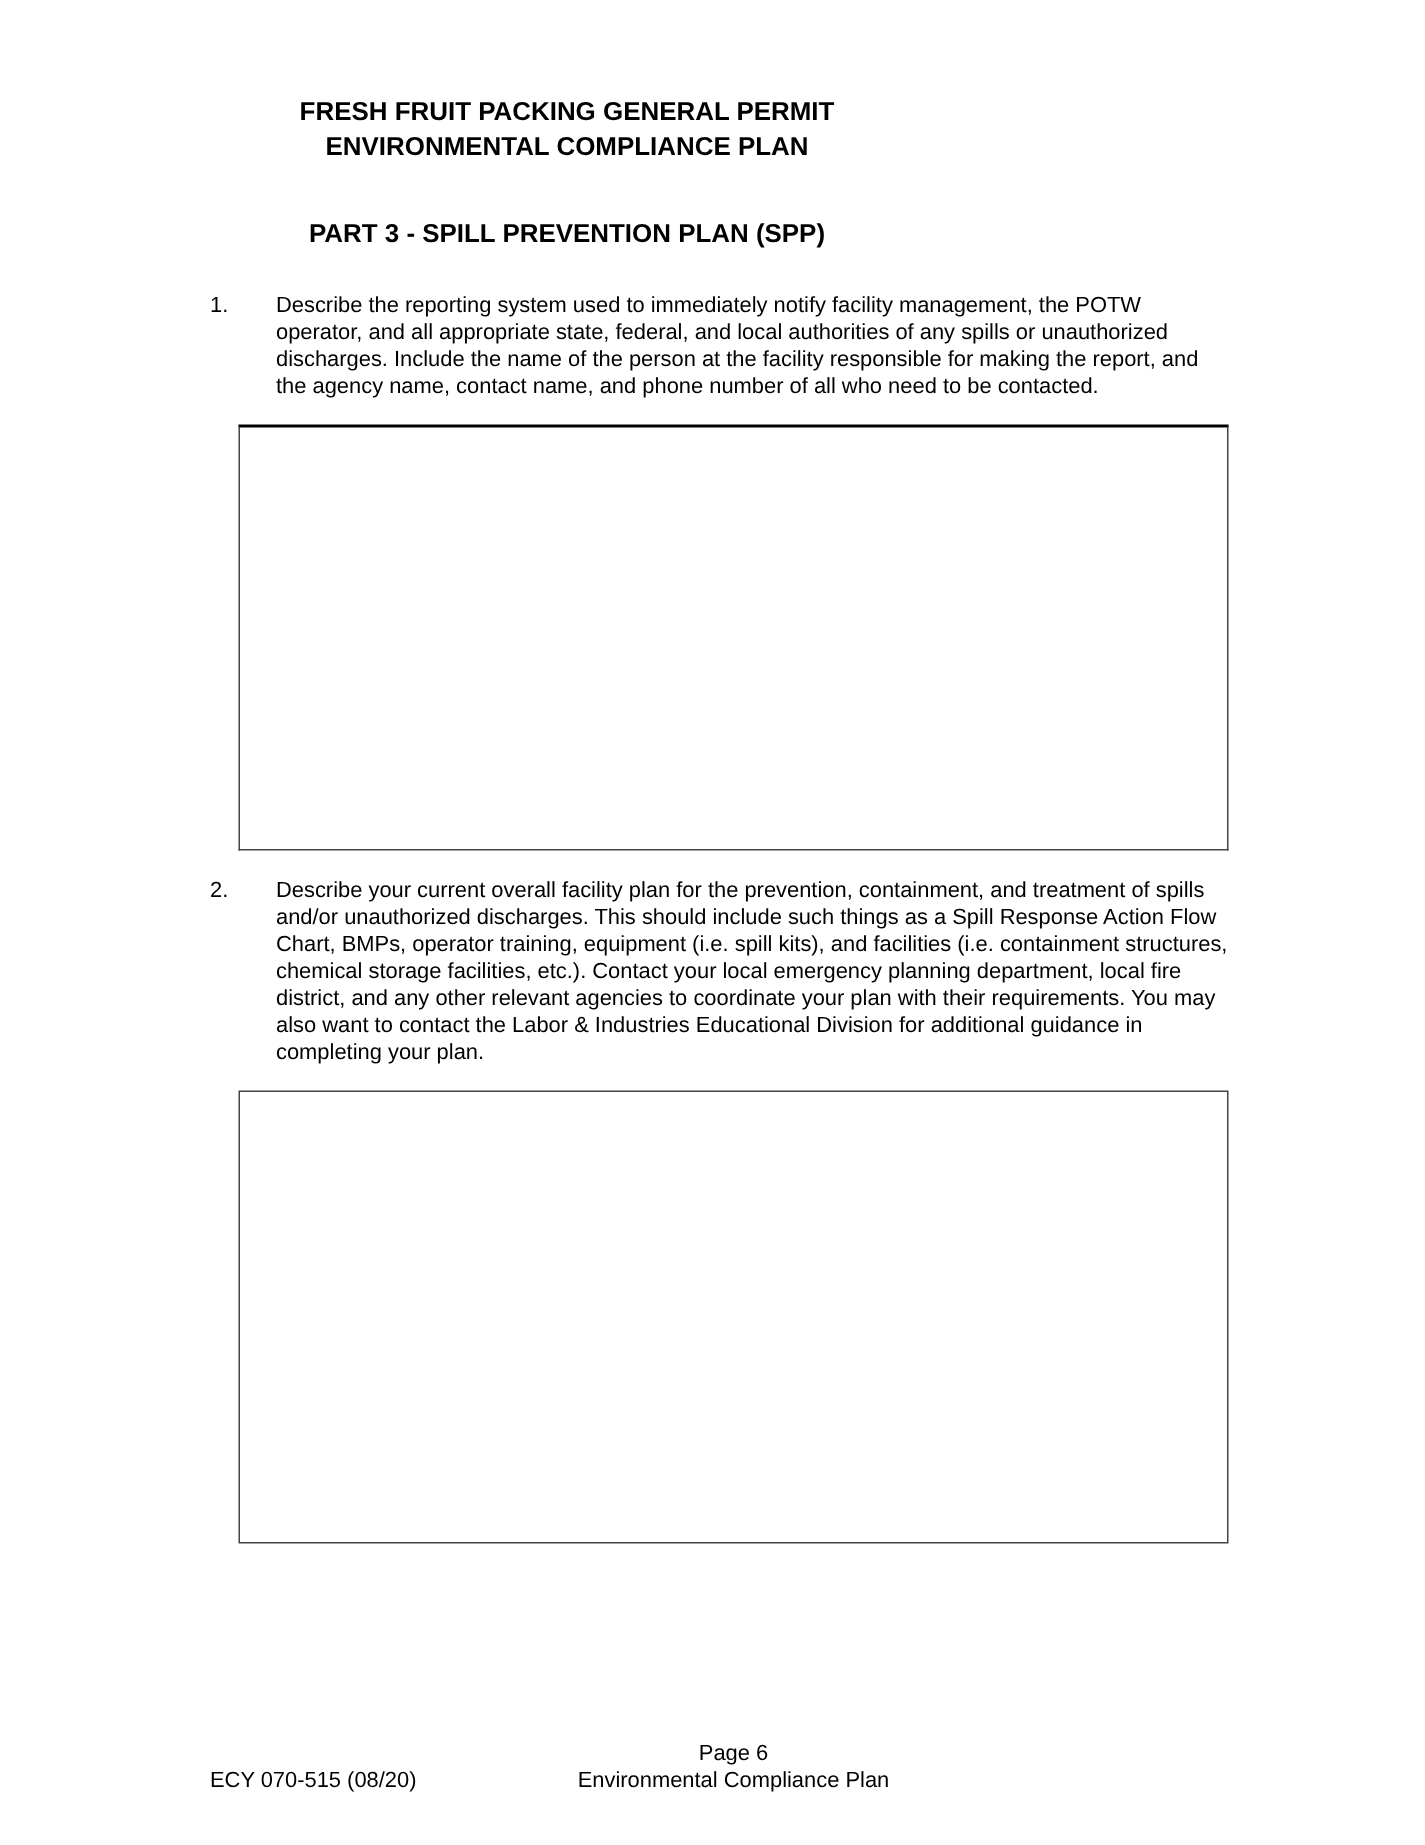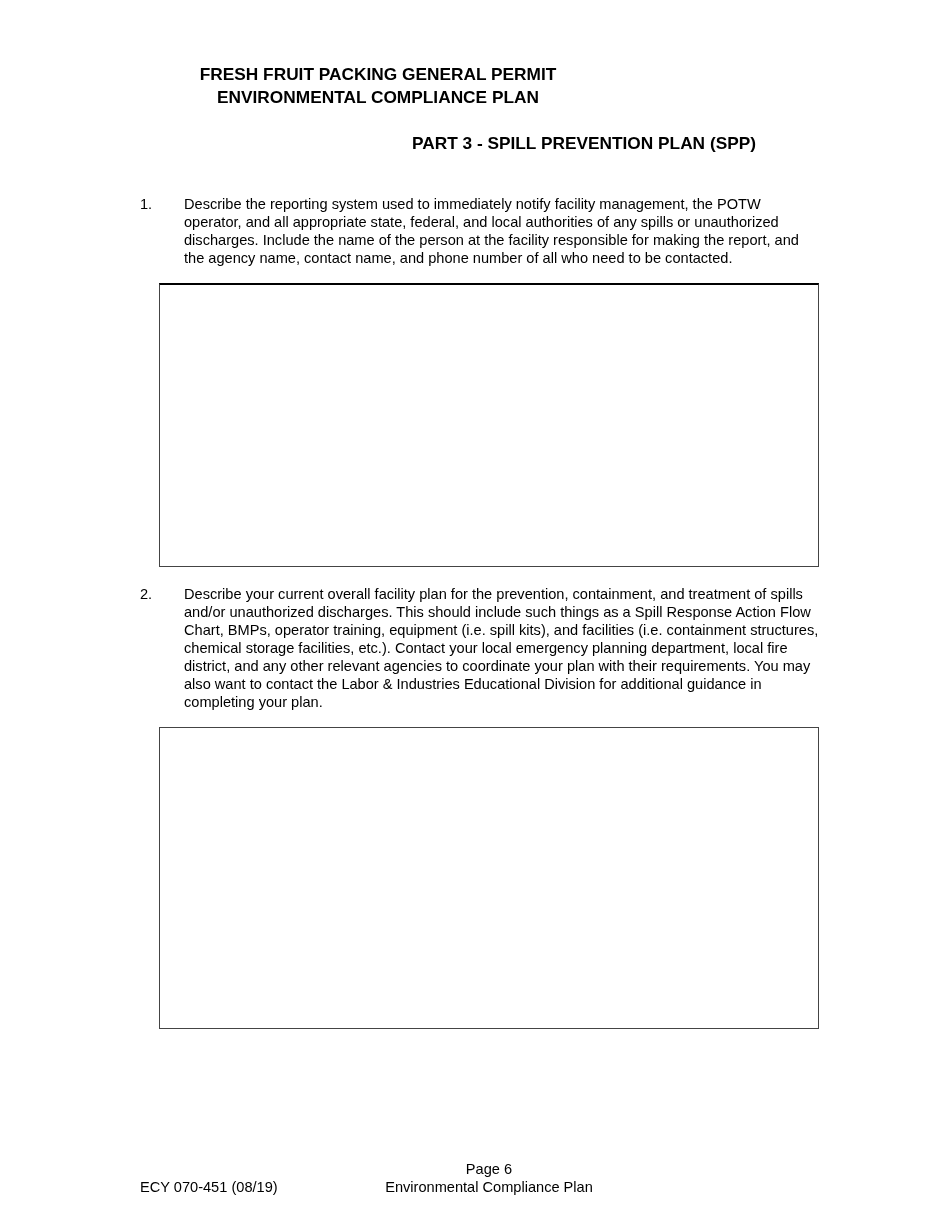--- a/index.html
+++ b/index.html
@@ -6,21 +6,21 @@
     body {
       width: 950px; height: 1230px; position: relative; overflow: hidden;
       font-family: "Liberation Sans", sans-serif; color: #000;
     }
     .title {
       position: absolute; left: 0; width: 756px; text-align: center;
       font-weight: bold; font-size: 17.3px; line-height: 23px;
     }
     #t1 { top: 63px; }
     #t2 { top: 86px; }
-    #t3 { top: 132px; text-align: right; }
+    #t3 { top: 144px; }
     .question {
       position: absolute; left: 140px; width: 680px;
       font-size: 14.6px; line-height: 18px;
     }
     .question .num { position: absolute; left: 0; top: 0; }
     .question .text { margin-left: 44px; display: block; }
     #q1 { top: 195px; }
     #q2 { top: 585px; }
     .answer-box {
       position: absolute; left: 159px; width: 660px; box-sizing: border-box;
@@ -46,14 +46,14 @@
 </div>
 <div id="box1" class="answer-box"></div>
 
 <div id="q2" class="question">
   <span class="num">2.</span>
   <span class="text">Describe your current overall facility plan for the prevention, containment, and treatment of spills and/or unauthorized discharges.  This should include such things as a Spill Response Action Flow Chart, BMPs, operator training, equipment (i.e. spill kits), and facilities (i.e. containment structures, chemical storage facilities, etc.).  Contact your local emergency planning department, local fire district, and any other relevant agencies to coordinate your plan with their requirements.  You may also want to contact the Labor &amp; Industries Educational Division for additional guidance in completing your plan.</span>
 </div>
 <div id="box2" class="answer-box"></div>
 
 <div id="page-num" class="footer">Page 6</div>
-<div id="form-id" class="footer">ECY 070-451 (08/19)</div>
+<div id="form-id" class="footer">ECY 070-515 (08/20)</div>
 <div id="footer-title" class="footer">Environmental Compliance Plan</div>
 
 </body></html>

